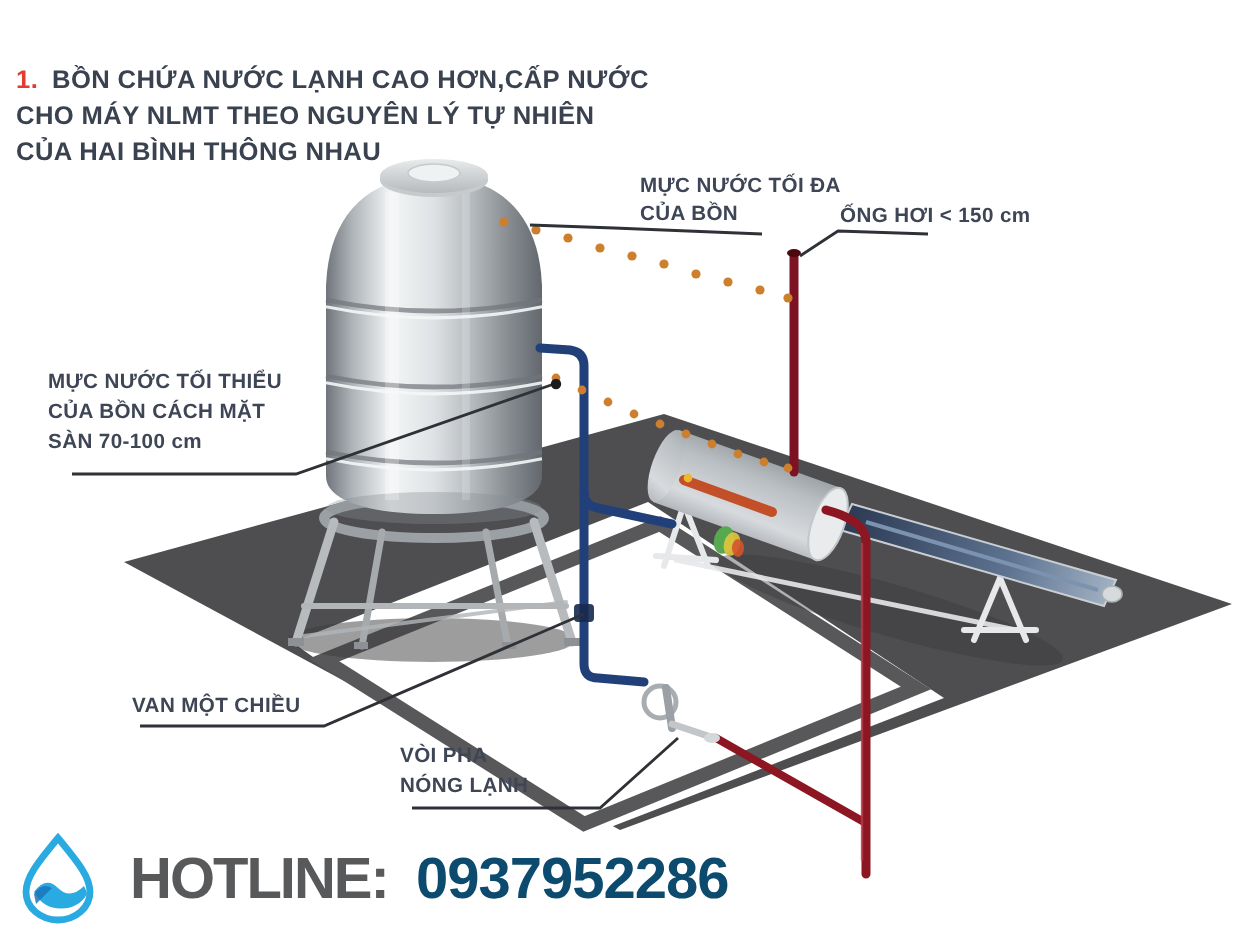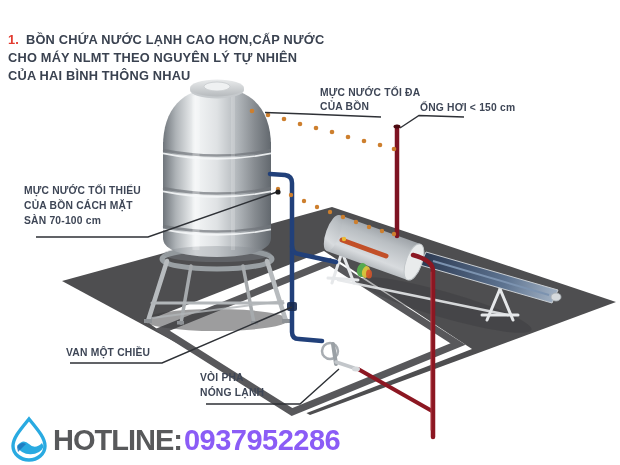--- a/index.html
+++ b/index.html
@@ -3,23 +3,23 @@
 <meta charset="utf-8">
 <style>
   html,body{margin:0;padding:0;background:#fff;}
   .canvas{position:relative;width:620px;height:465px;background:#ffffff;overflow:hidden;
           font-family:"Liberation Sans",sans-serif;}
   .scene{position:absolute;left:0;top:0;}
   svg text{font-family:"Liberation Sans","DejaVu Sans",sans-serif;font-weight:bold;fill:#3e4656;}
   .ttl{font-size:12.8px;fill:#3a4250;letter-spacing:.2px;}
   .ttl-num{font-size:12.8px;fill:#e23b30;letter-spacing:.2px;}
   .lbl{font-size:10.3px;letter-spacing:.2px;}
-  .footer{position:absolute;left:5px;top:416px;display:flex;align-items:center;gap:2px;}
+  .footer{position:absolute;left:5px;top:416px;display:flex;align-items:center;gap:14px;}
   .footer .word{font-weight:bold;font-size:29px;letter-spacing:-1px;color:#58595b;line-height:46px;}
-  .footer .phone{font-weight:bold;font-size:29px;letter-spacing:-0.5px;color:#8b5cf6;line-height:46px;}
+  .footer .phone{font-weight:bold;font-size:29px;letter-spacing:-0.5px;color:#0c4a6e;line-height:46px;}
 </style>
 </head>
 <body>
 
 <div class="canvas">
   <svg class="scene" width="620" height="465" viewBox="0 0 620 465">
     <defs>
       <linearGradient id="steel" x1="0" y1="0" x2="1" y2="0">
         <stop offset="0" stop-color="#6f757b"></stop>
           <stop offset=".12" stop-color="#aeb3b7"></stop>

